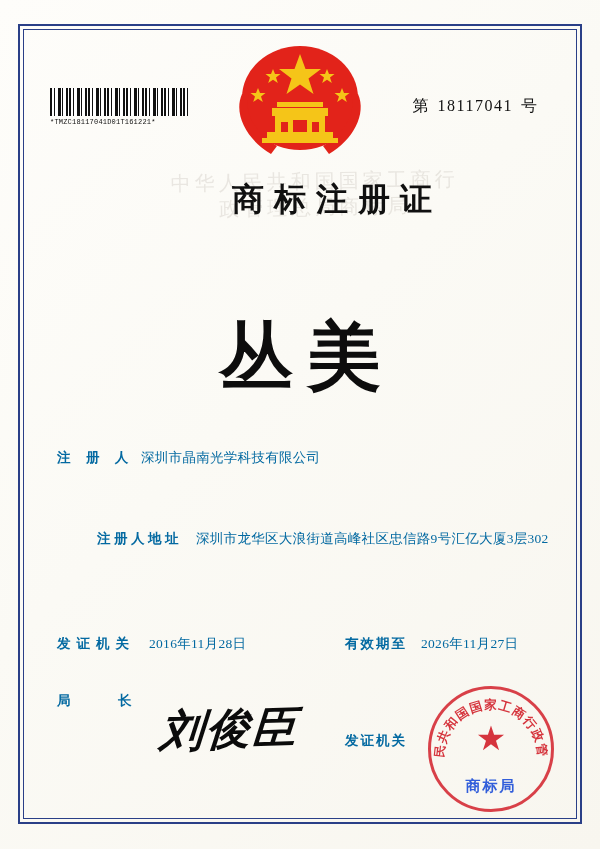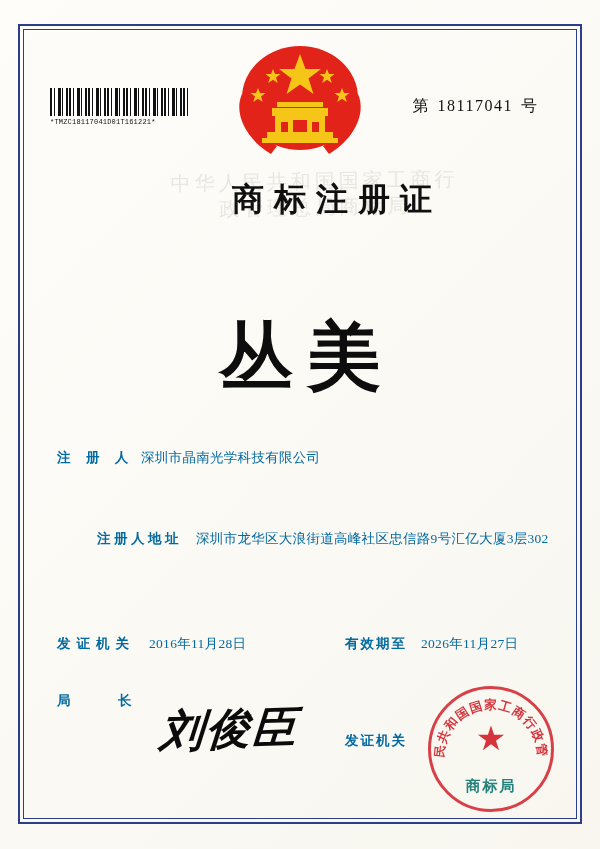--- a/index.html
+++ b/index.html
@@ -228,21 +228,21 @@
     font-size: 34px;
     line-height: 1;
     opacity: 0.9;
   }
   .seal-bottom {
     position: absolute;
     left: 0;
     right: 0;
     bottom: 16px;
     text-align: center;
-    color: #0f766e;
+    color: #1d4ed8;
     font-size: 15px;
     font-weight: bold;
     letter-spacing: 2px;
     opacity: 0.9;
   }
   .seal-arc-text {
     position: absolute;
     inset: 0;
   }
   .seal-arc-text text {

